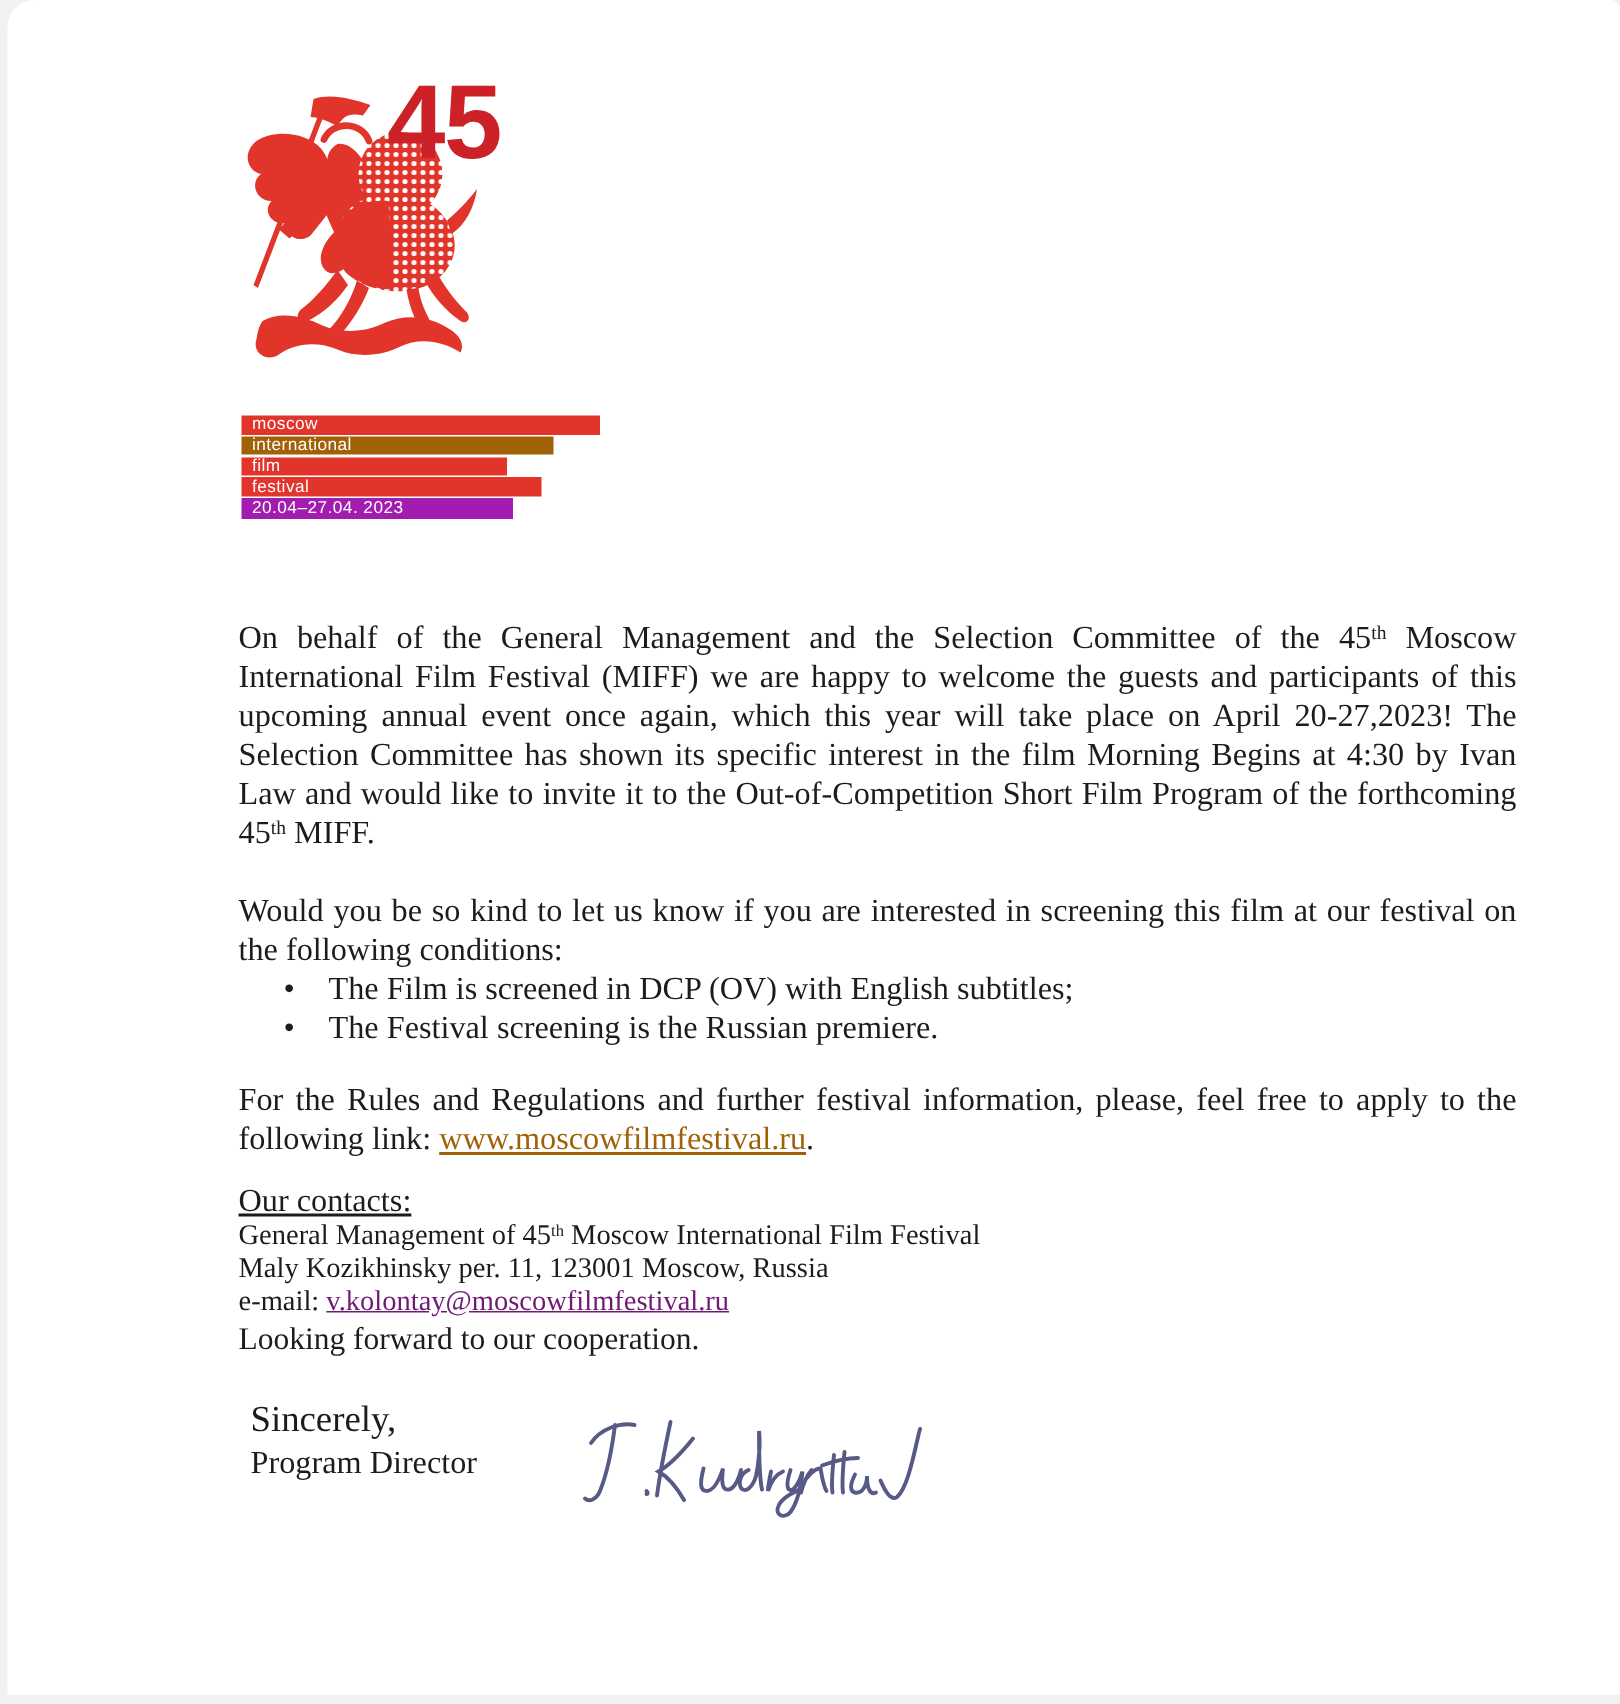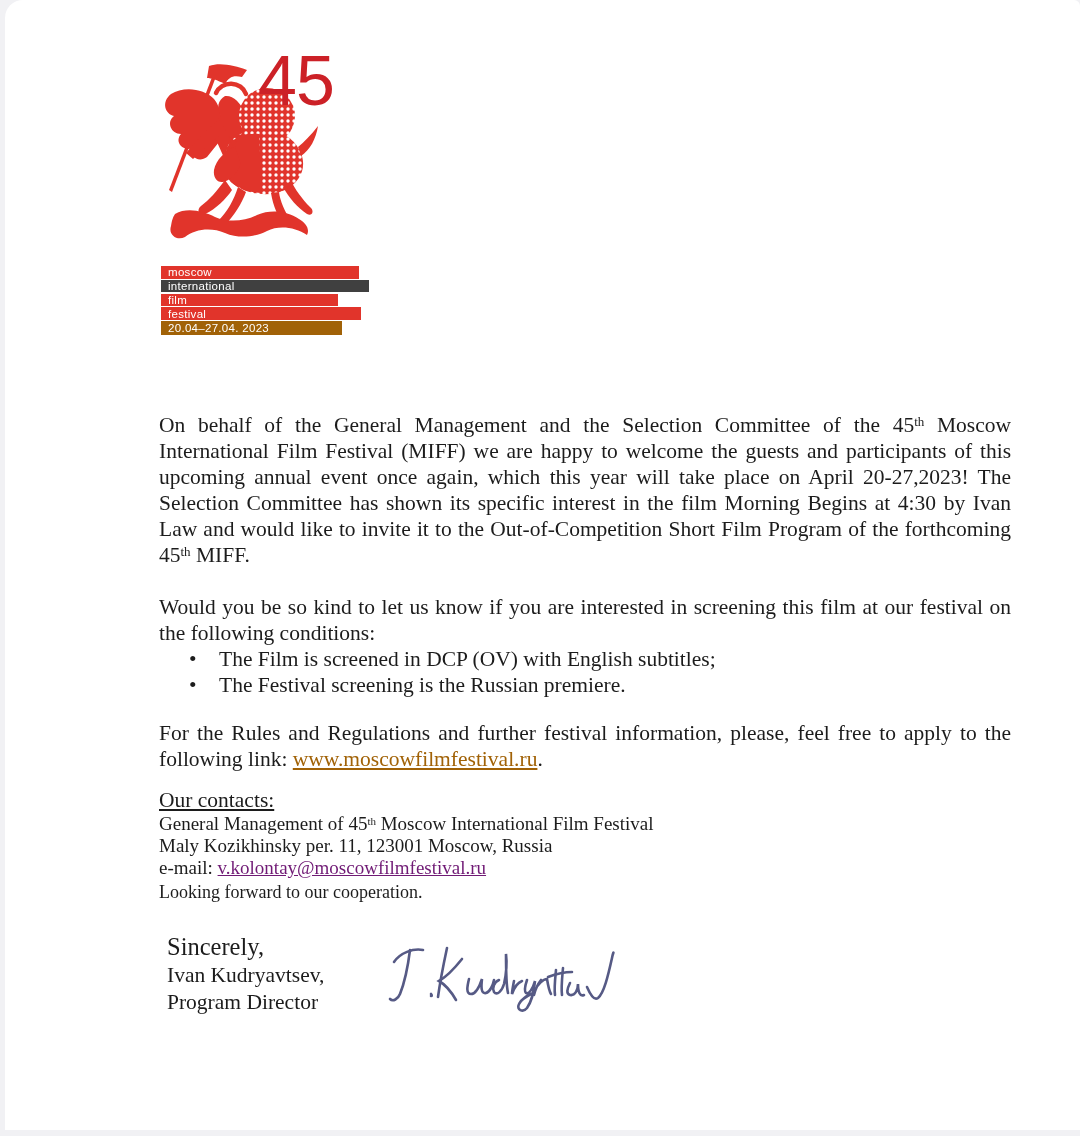--- a/index.html
+++ b/index.html
@@ -3,45 +3,45 @@
 <meta charset="utf-8">
 <style>
   html,body{margin:0;padding:0;background:#e9e9ec;}
   .stage{position:relative;width:1080px;height:1136px;background:#f1f1f4;overflow:hidden;
          font-family:"Liberation Serif","DejaVu Serif",serif;}
   .paper{position:absolute;left:5px;top:0;right:0;bottom:6px;background:#ffffff;
          border-radius:18px 6px 0 0;}
   
   .logo{position:absolute;left:152px;top:58px;width:250px;height:286px;}
   .logo-45{position:absolute;left:101px;top:-12px;font-family:"Liberation Sans","DejaVu Sans",sans-serif;
-           font-size:70px;font-weight:400;letter-spacing:-1px;line-height:1;}
+           font-size:70px;font-weight:700;letter-spacing:-1px;line-height:1;}
   .horse-svg{position:absolute;left:2px;top:6px;}
   .logo-bars{position:absolute;left:4px;top:208px;}
   .logo-bar{height:12.5px;margin-bottom:1.3px;display:flex;align-items:center;}
   .logo-bar span{color:#ffffff;font-family:"Liberation Sans","DejaVu Sans",sans-serif;
                  font-size:11.5px;line-height:12px;padding-left:7px;letter-spacing:.3px;white-space:nowrap;}
-  .logo-bar:nth-child(1){width:198px;}
+  .logo-bar:nth-child(1){width:239px;margin-top:11px;}
   .logo-bar:nth-child(2){width:208px;}
   .logo-bar:nth-child(3){width:177px;}
   .logo-bar:nth-child(4){width:200px;}
   .logo-bar:nth-child(5){width:181px;height:13.5px;}
   
   .letter{position:absolute;left:154px;top:412px;width:852px;color:#1c1c1c;
           font-size:21.5px;line-height:26px;}
   .letter p{margin:0;text-align:justify;}
   .para-gap{margin-top:26px !important;}
   sup{font-size:13px;line-height:0;vertical-align:6px;}
   .bullets{margin:0;padding:0;list-style:none;}
   .bullets li{position:relative;padding-left:60px;text-align:left;}
   .bullet-dot{position:absolute;left:30px;top:0;}
   .rules{margin-top:22px !important;}
   a.doclink{text-decoration:underline;cursor:pointer;}
   .contacts-heading{margin-top:15px !important;text-decoration:underline;text-align:left;}
   .contact-line{margin:0;font-size:19px;line-height:22px;text-align:center;}
-  .closing{margin:0;font-size:18px;line-height:26px;text-align:left !important;}
+  .closing{margin:0;font-size:21px;line-height:26px;text-align:left !important;}
   .signoff{margin-top:27px;padding-left:8px;}
   .signoff-sincerely{font-size:24.5px;line-height:30px;text-align:left;}
   .signoff-line{font-size:21.5px;line-height:27px;text-align:left !important;}
   .signature-svg{position:absolute;left:382px;top:942px;}
 </style>
 </head>
 <body>
 
 <div class="stage">
   <div class="paper">
@@ -83,30 +83,30 @@
 
         <path d="M142 92 C151 86 157 75 159 62 C152 71 145 78 139 83 Z" fill="#e1342b"></path>
 
         <path d="M16 150 C28 143 44 147 56 153 C70 159 86 157 98 151 C112 145 128 147 140 155 C147 159 151 165 148 171 C136 163 120 161 108 167 C96 173 80 175 66 169 C52 163 36 165 26 173 C18 177 9 171 12 162 C13 156 14 153 16 150 Z" fill="#e1342b"></path>
       </svg>
       <div class="logo-45" style="color:#cc2127">45</div>
       <div class="logo-bars">
         <div class="logo-bar" style="background:#e1342b">
             <span>moscow</span>
           </div>
-        <div class="logo-bar" style="background:#404040">
+        <div class="logo-bar" style="background:#a16207">
             <span>international</span>
           </div>
         <div class="logo-bar" style="background:#e1342b">
             <span>film</span>
           </div>
         <div class="logo-bar" style="background:#e1342b">
             <span>festival</span>
           </div>
-        <div class="logo-bar" style="background:#a16207">
+        <div class="logo-bar" style="background:#a21caf">
             <span>20.04–27.04. 2023</span>
           </div>
       </div>
     </div>
 
     <div class="letter">
 
       <p><span>On behalf of the General Management and the Selection Committee of the 45</span><sup>th</sup><span> Moscow International Film Festival (MIFF) we are happy to welcome the guests and participants of this upcoming annual event once again, which this year will take place on April 20-27,2023! The Selection Committee has shown its specific interest in the film Morning Begins at 4:30 by Ivan Law and would like to invite it to the Out-of-Competition Short Film Program of the forthcoming 45</span><sup>th</sup><span> MIFF.</span></p>
 
       <p class="para-gap">Would you be so kind to let us know if you are interested in screening this film at our festival on the following conditions:</p>
@@ -119,21 +119,20 @@
       <p class="rules"><span>For the Rules and Regulations and further festival information, please, feel free to apply to the following link: </span><a class="doclink" style="color:#a16207" href="#">www.moscowfilmfestival.ru</a><span>.</span></p>
 
       <p class="contacts-heading">Our contacts:</p>
       <p class="contact-line"><span>General Management of 45</span><sup style="font-size:11px;vertical-align:5px;">th</sup><span> Moscow International Film Festival</span></p>
       <p class="contact-line">Maly Kozikhinsky per. 11, 123001 Moscow, Russia</p>
       <p class="contact-line"><span>e-mail: </span><a class="doclink" style="color:#701a75" href="#">v.kolontay@moscowfilmfestival.ru</a></p>
       <p class="closing">Looking forward to our cooperation.</p>
 
       <div class="signoff">
         <p class="signoff-sincerely">Sincerely,</p>
-        <p class="signoff-line">Ivan Kudryavtsev,</p>
         <p class="signoff-line">Program Director</p>
       </div>
     </div>
 
     <svg class="signature-svg" width="228" height="74" viewBox="0 0 228 74" fill="none">
       <g stroke="#565a85" stroke-width="2.6" stroke-linecap="round" fill="none">
 
         <path d="M7 20 C13 11 26 6 36 8"></path>
         <path d="M23 8 C21 24 17 42 13 52 C11 57 6 60 3 57"></path>
 

